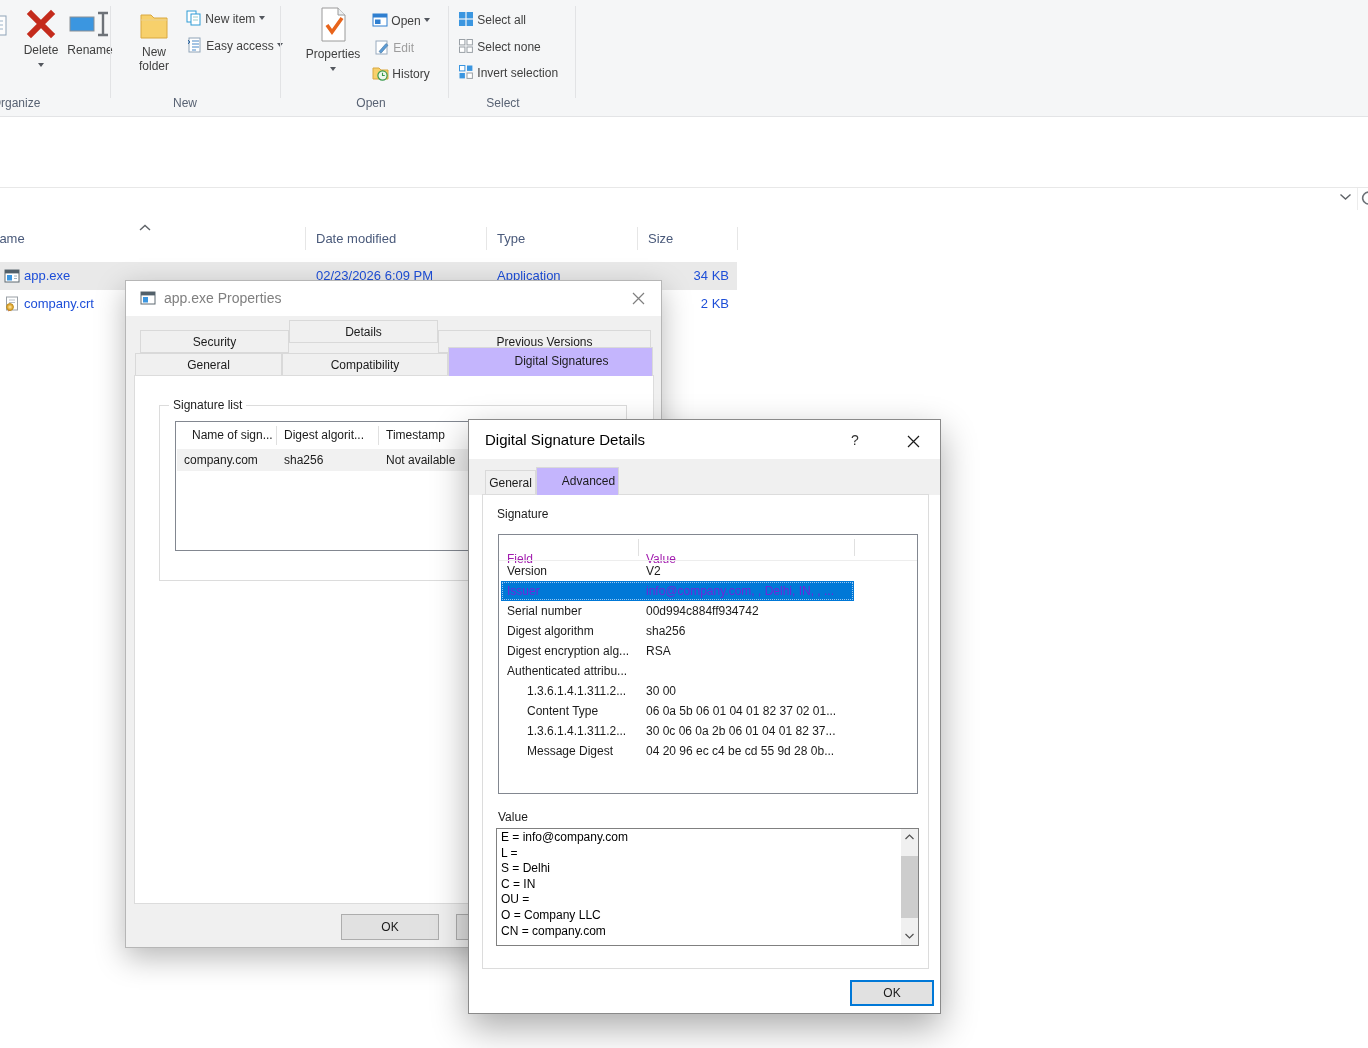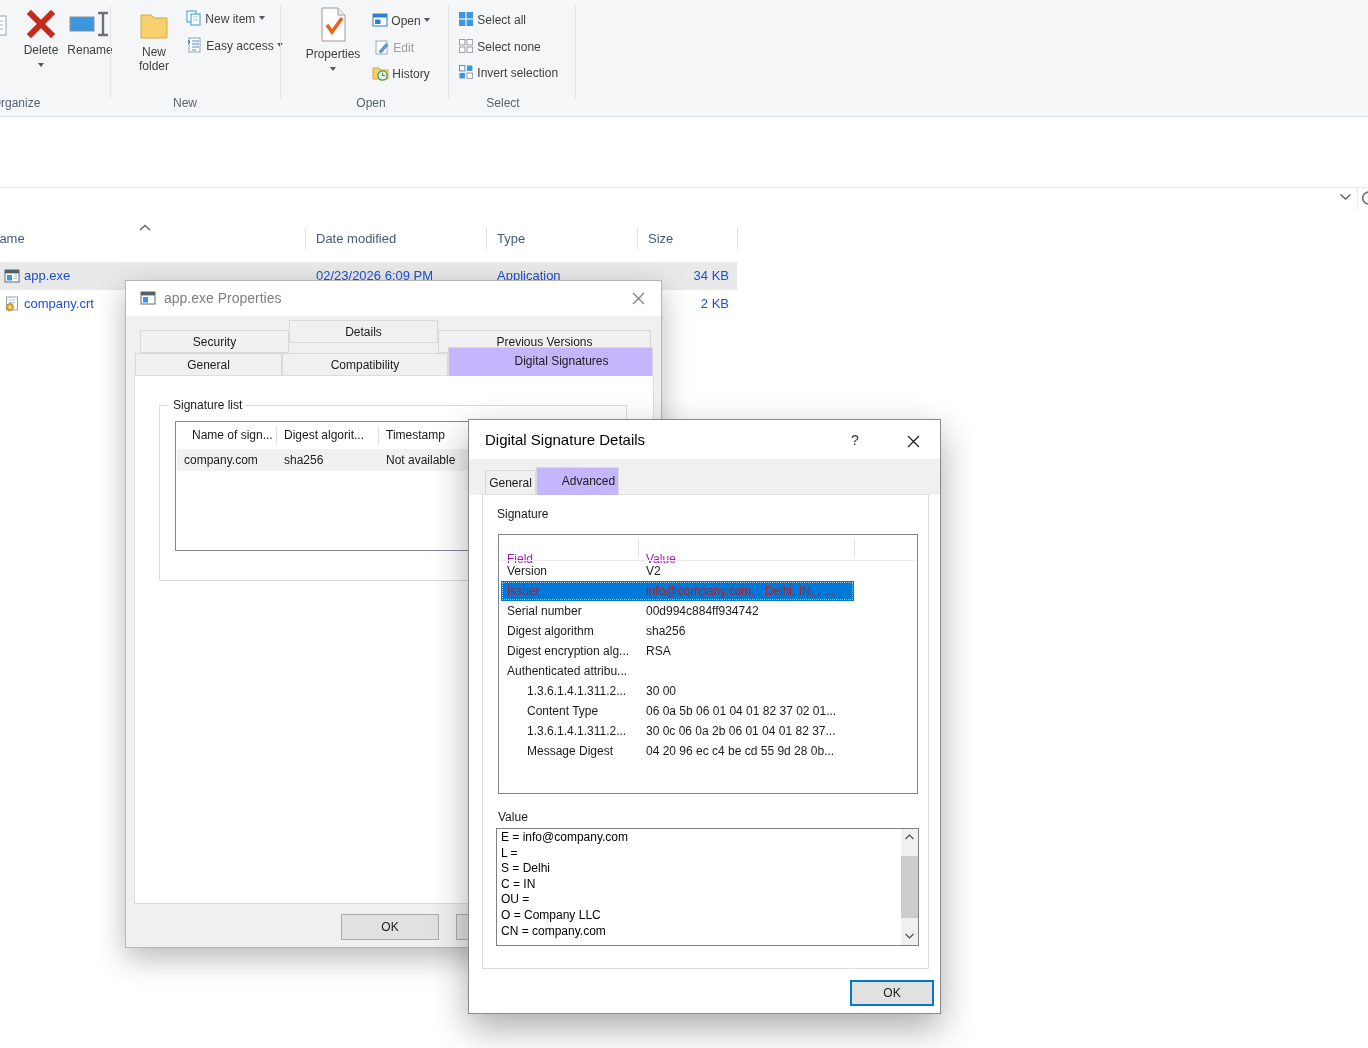--- a/index.html
+++ b/index.html
@@ -64,21 +64,21 @@
   .dsd-th { position:absolute; top:12px; height:25px; line-height:25px; font-size:12px; color:#a21caf; }
   .dsd-thsep { position:absolute; top:4px; height:17px; width:1px; background:#e0e0e0; }
   .dsd-header-line { position:absolute; left:0; top:25px; width:100%; height:1px; background:#ededed; }
   #sig-fields { position:absolute; left:0; top:26px; width:418px; }
   .dsd-row { position:relative; height:20px; line-height:20px; font-size:12px; white-space:nowrap; }
   .dsd-row .f { position:absolute; left:8px; }
   .dsd-row .f.ind { left:28px; }
   .dsd-row .v { position:absolute; left:147px; }
   .dsd-row.sel { }
   .dsd-row.sel .hl { position:absolute; left:2px; top:0; width:353px; height:20px; background:#0078d7; outline:1px dotted #9cc9f0; outline-offset:-2px; }
-  .dsd-row.sel .f, .dsd-row.sel .v { color:#b91c1c; z-index:2; }
+  .dsd-row.sel .f, .dsd-row.sel .v { color:#6d28d9; z-index:2; }
   .valuebox { position:absolute; left:13px; top:333px; width:423px; height:118px; border:1px solid #808080; background:#fff; }
   .valuetext { position:absolute; left:4px; top:1px; right:20px; bottom:1px; font-size:12px; line-height:15.6px; white-space:pre; overflow:hidden; color:#000; }
   .vscroll { position:absolute; right:0; top:0; width:17px; height:116px; background:#f0f0f0; }
   .vscroll .arrow { position:absolute; left:0; width:17px; height:17px; text-align:center; }
   .vscroll .thumb { position:absolute; left:0; top:27px; width:17px; height:62px; background:#cdcdcd; }
 
   .chev { stroke:#5f6368; fill:none; stroke-width:1.4; }
 </style>
 </head>
 <body>

